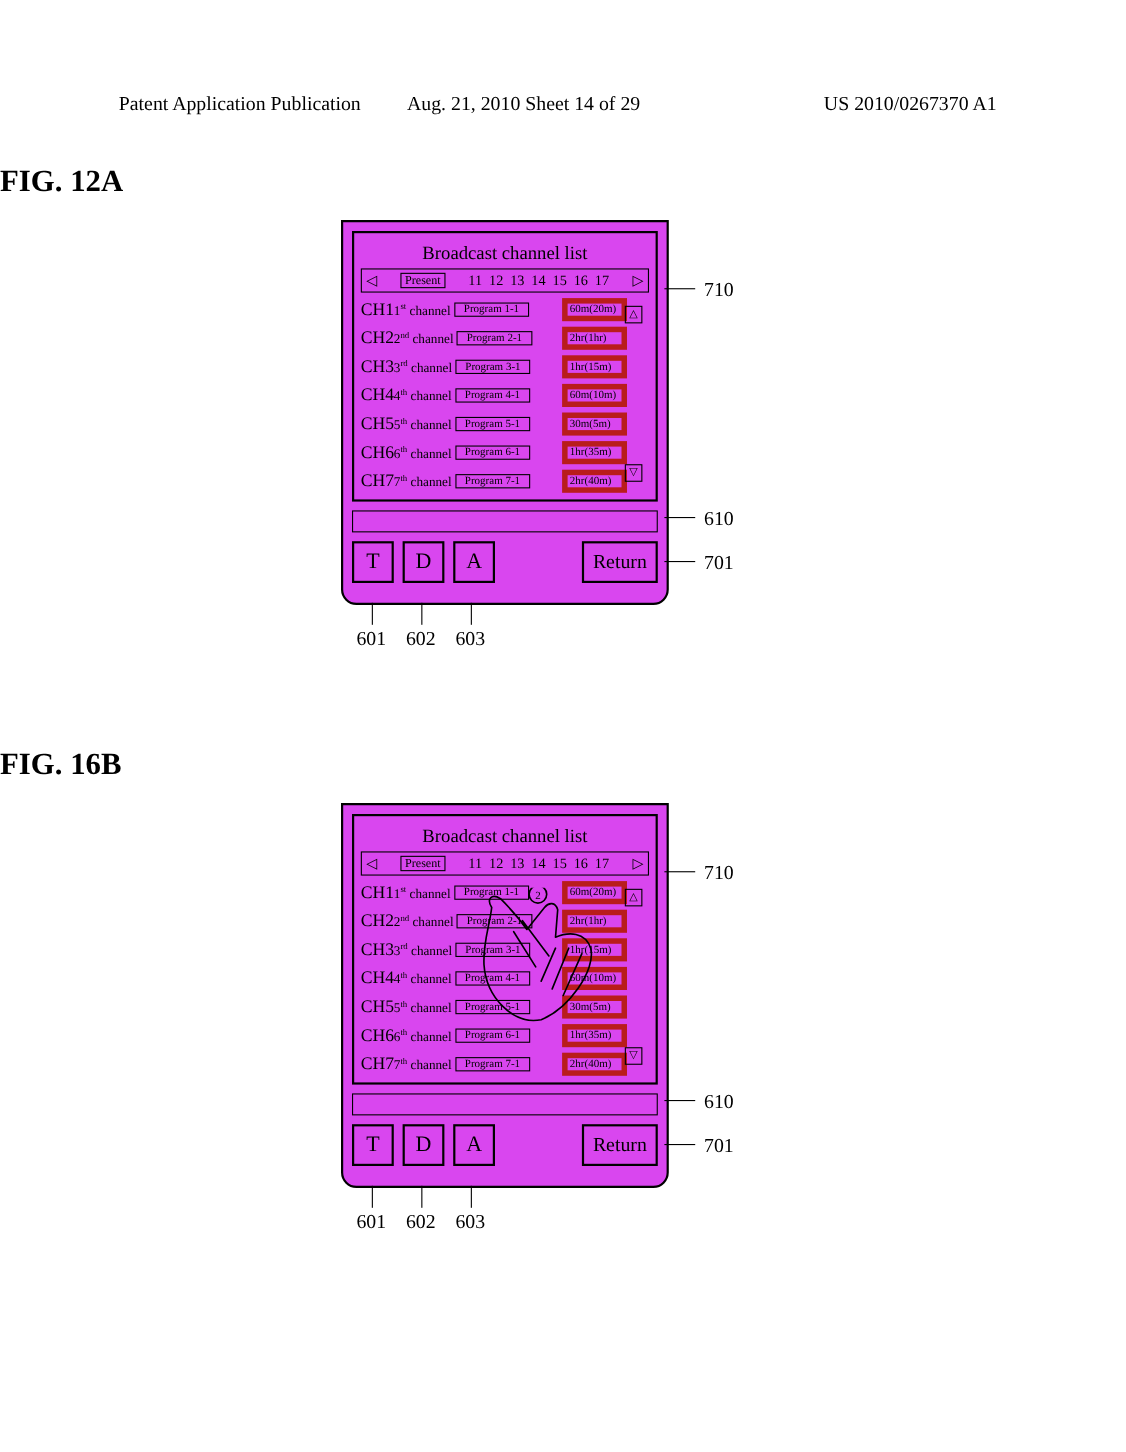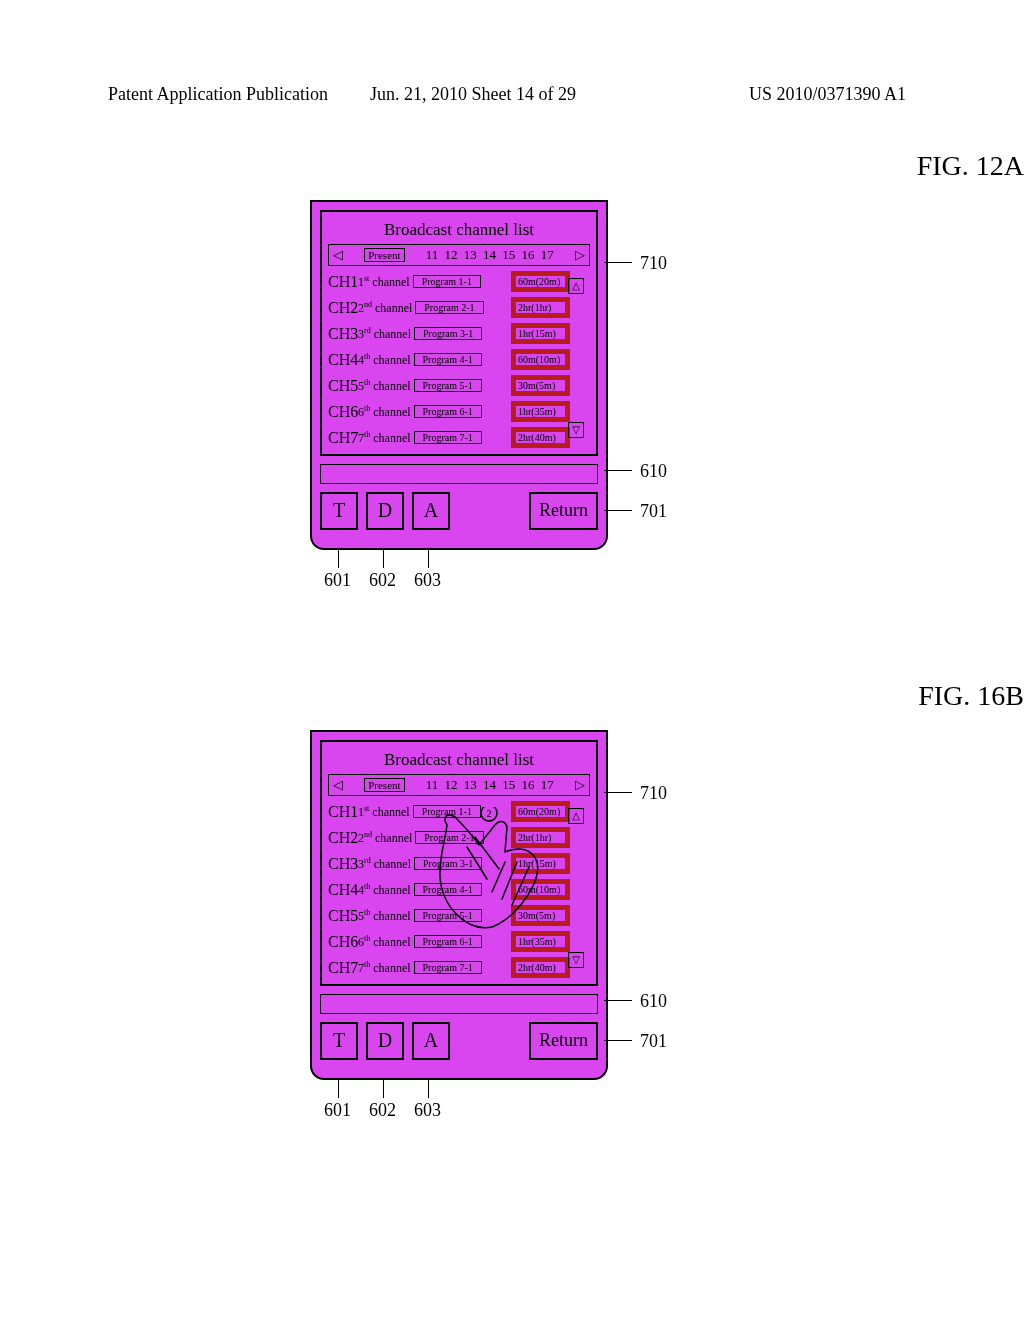--- a/index.html
+++ b/index.html
@@ -27,23 +27,23 @@
     position: absolute;
     left: 370px;
   }
   .page-header .right {
     float: right;
   }
   .fig-title {
     position: absolute;
     left: 0;
     right: 0;
-    text-align: right;
+    text-align: left;
     font-size: 28px;
-    font-weight: normal;
+    font-weight: bold;
     font-family: "Times New Roman", serif;
   }
   .fig-title-a { top: 150px; }
   .fig-title-b { top: 680px; }
 
   .device {
     position: absolute;
     width: 294px;
     border: 2px solid #000;
     border-bottom-left-radius: 14px;
@@ -182,22 +182,22 @@
     width: 120px;
     height: 130px;
     pointer-events: none;
   }
 </style>
 </head>
 <body>
 
 <div class="page-header">
   <span class="pub">Patent Application Publication</span>
-  <span class="mid">Jun. 21, 2010  Sheet 14 of 29</span>
-  <span class="right">US 2010/0371390 A1</span>
+  <span class="mid">Aug. 21, 2010  Sheet 14 of 29</span>
+  <span class="right">US 2010/0267370 A1</span>
 </div>
 
 <div class="fig-title fig-title-a">FIG. 12A</div>
 
 <div class="device dev-a">
   <div class="inner-screen">
     <div class="bc-title">Broadcast channel list</div>
     <div class="timeline">
       <span class="arrow-left">◁</span>
       <span class="present-box">Present</span>

